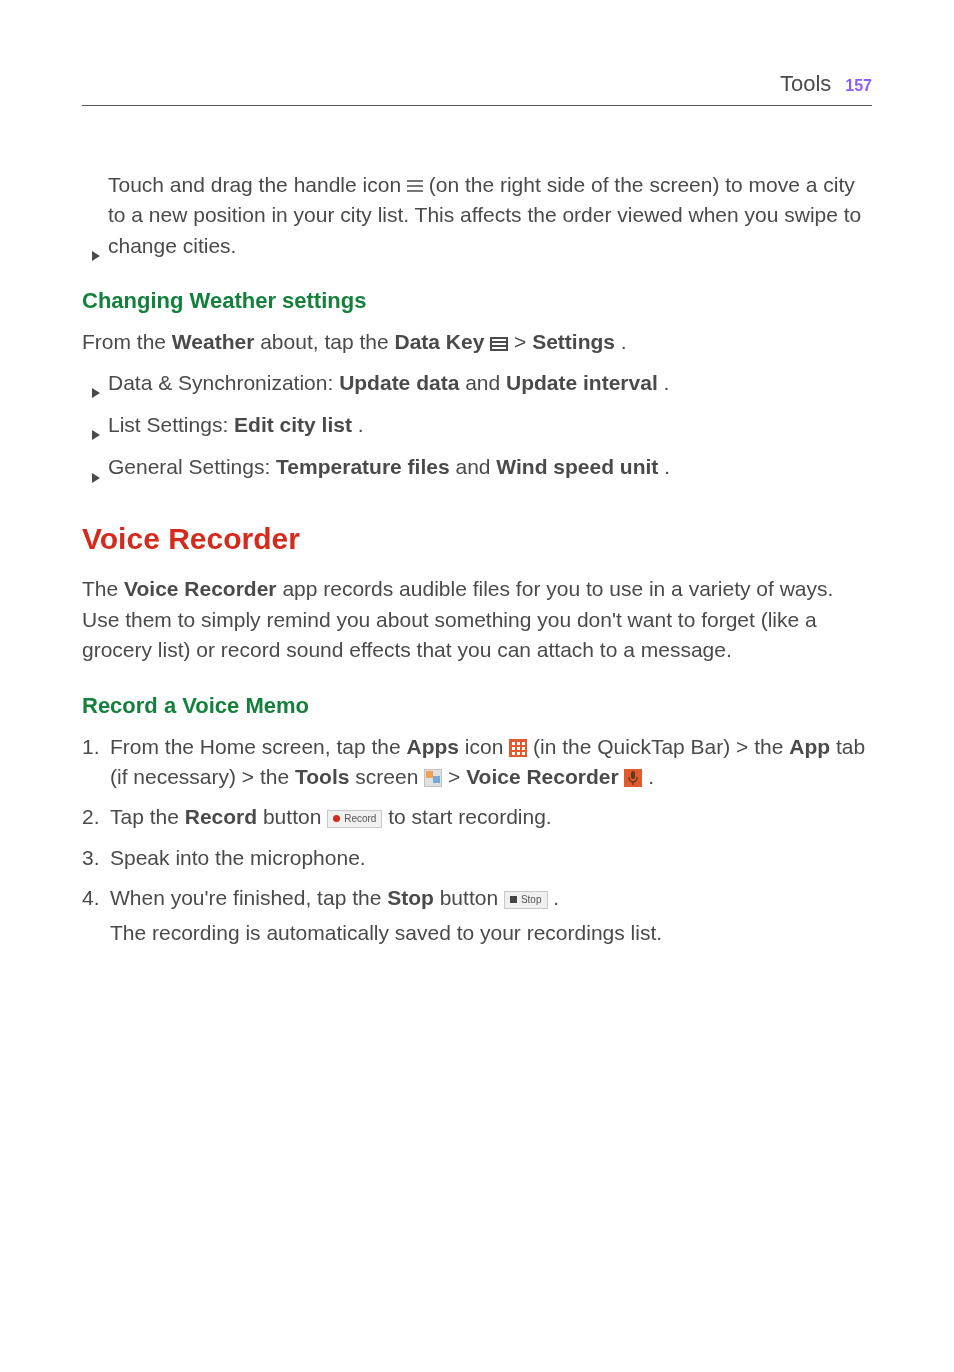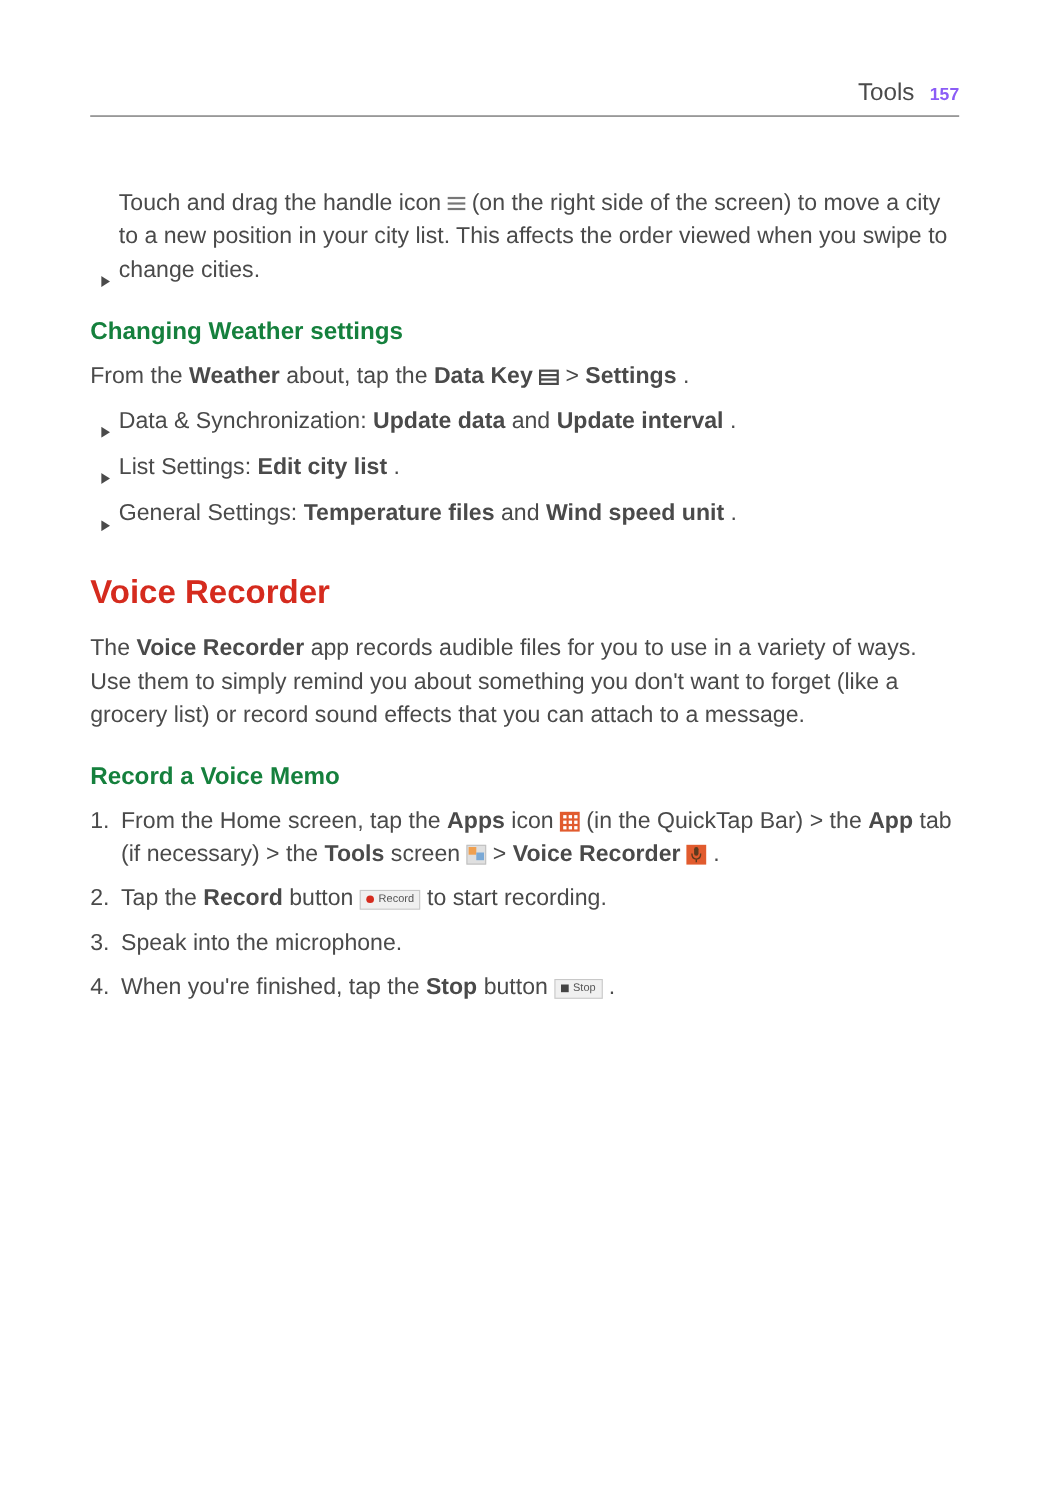--- a/index.html
+++ b/index.html
@@ -258,16 +258,17 @@
       <div>
         <span>When you're finished, tap the </span>
         <span class="bold">Stop</span>
         <span> button </span>
         <span class="button-icon">
           <span class="sq"></span>
             <span>Stop</span>
         </span>
         <span>.</span>
       </div>
+      <div class="mt-4">The recording is automatically saved to your recordings list.</div>
     </div>
   </div>
 
 </div>
 
 </body></html>

